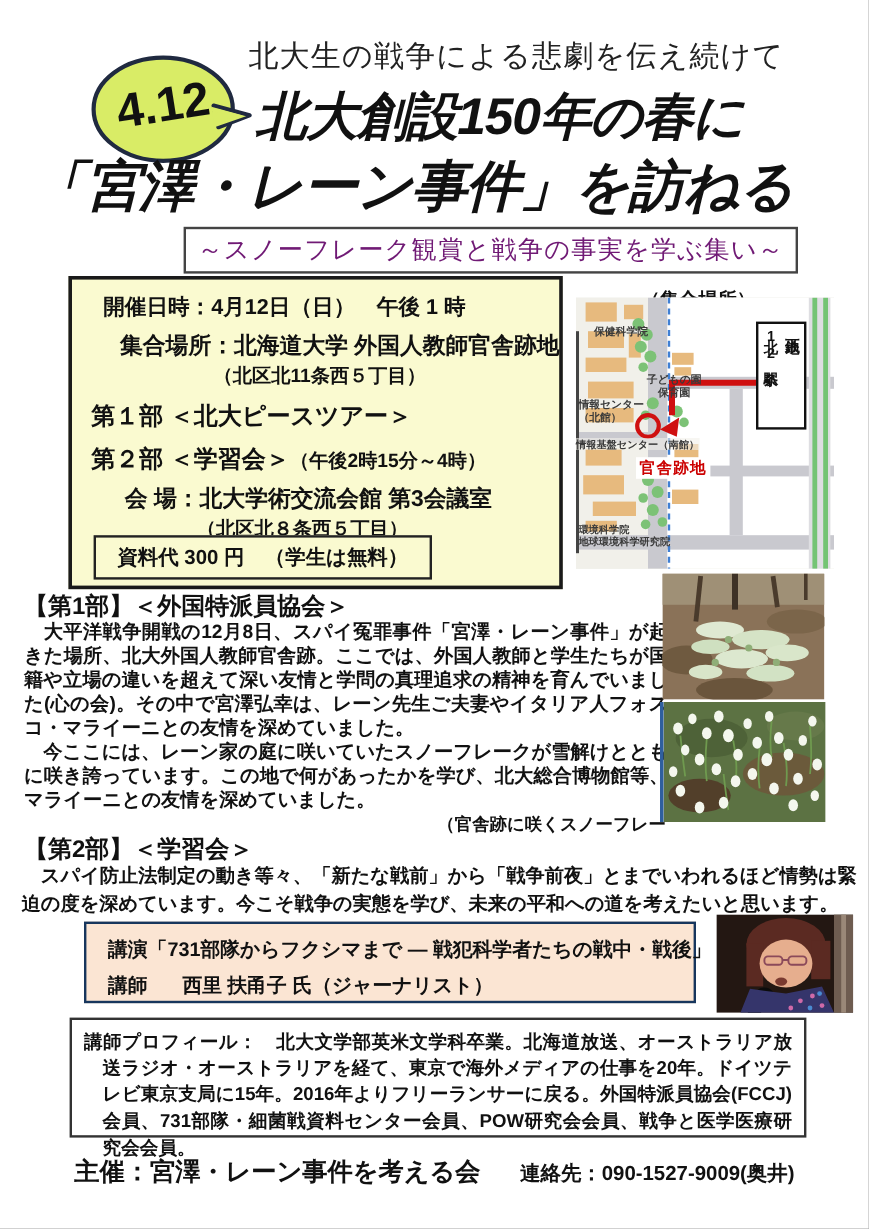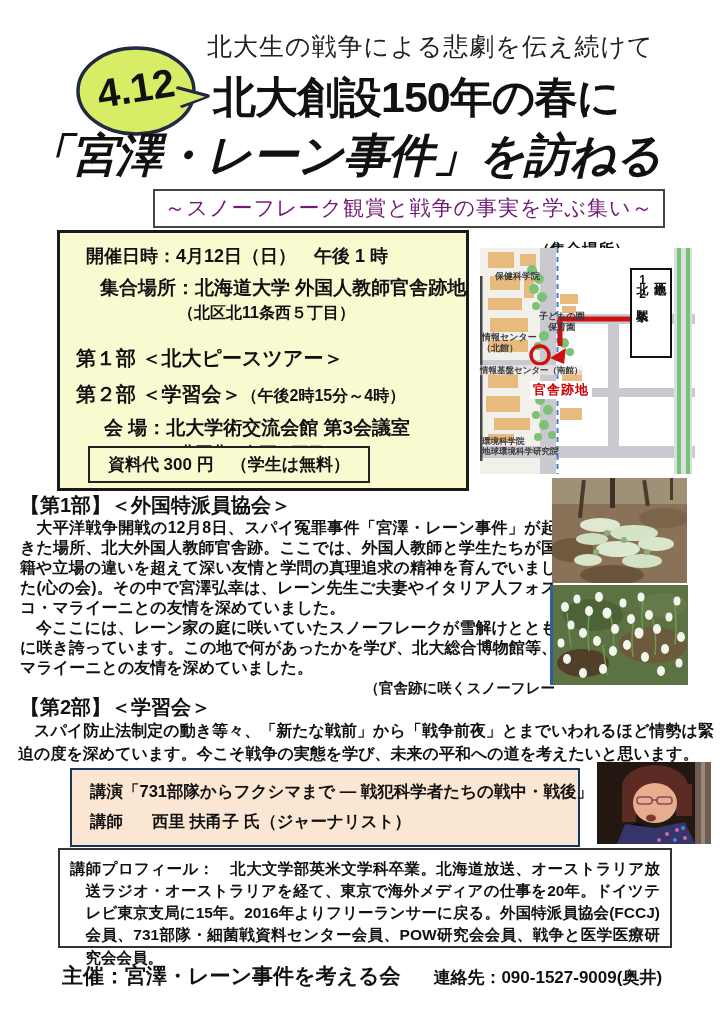--- a/index.html
+++ b/index.html
@@ -6,40 +6,40 @@
   .page{position:relative;width:724px;height:1024px;background:#ffffff;overflow:hidden;
         font-family:"Liberation Sans",sans-serif;color:#111;}
   
   .tagline{position:absolute;left:207px;top:30px;font-family:"Liberation Serif",serif;
            font-size:25px;letter-spacing:1px;color:#222;}
   .bubble{position:absolute;left:74px;top:44px;width:136px;height:100px;}
   .bubble svg{position:absolute;left:0;top:0;}
   .bubble-text{position:absolute;left:0;top:22px;width:124px;text-align:center;
                font-size:40px;font-weight:bold;color:#111;transform:rotate(-9deg);
                font-family:"Liberation Sans",sans-serif;}
-  .title1{position:absolute;left:213px;top:69px;font-size:43px;font-weight:bold;
+  .title1{position:absolute;left:213px;top:69px;font-size:43px;font-weight:bold;font-style:italic;
           letter-spacing:-1px;white-space:nowrap;text-align:right;}
   .title2{position:absolute;left:26px;top:125px;font-size:46px;font-weight:bold;font-style:italic;
           letter-spacing:-1px;white-space:nowrap;}
   .subtitle-box{position:absolute;left:153px;top:189px;width:508px;border:2px solid #444;
                 background:#fff;text-align:center;padding:3px 0 4px 0;}
   .subtitle-box span{font-family:"Liberation Serif",serif;font-size:21px;letter-spacing:1px;color:#701a75;}
   
   .info-box{position:absolute;left:57px;top:230px;width:412px;height:261px;background:#fafad0;
             border:3px solid #1a1a1a;box-sizing:border-box;padding-top:11px;font-weight:bold;}
   .info-box div{white-space:nowrap;}
   .ib1{margin-left:26px;font-size:18px;}
   .ib2{margin-left:40px;font-size:19px;margin-top:7px;}
   .ib3{margin-left:118px;font-size:16px;margin-top:2px;}
-  .ib4{margin-left:16px;font-size:20px;margin-top:21px;}
+  .ib4{margin-left:16px;font-size:20px;margin-top:9px;}
   .ib5{margin-left:16px;font-size:20px;margin-top:9px;}
   .ib5 .sub{font-size:16px;}
   .ib6{margin-left:44px;font-size:19px;margin-top:7px;}
   .ib7{margin-left:104px;font-size:16px;margin-top:2px;}
-  .fee-box{position:absolute;left:88px;top:446px;width:282px;background:#fafad0;border:2px solid #222;
+  .fee-box{position:absolute;left:78px;top:446px;width:282px;background:#fafad0;border:2px solid #222;
            text-align:center;font-size:17px;font-weight:bold;padding:5px 0;box-sizing:border-box;}
   
   .map-caption{position:absolute;left:534px;top:240px;font-size:16px;font-weight:bold;}
   .map{position:absolute;left:480px;top:248px;width:215px;height:226px;background:#f1f0ea;}
   .map svg{position:absolute;left:0;top:0;}
   .map-label{position:absolute;font-size:9px;font-weight:bold;color:#3a3a3a;line-height:1.2;
              white-space:pre-line;}
   .m-health{left:15px;top:23px;}
   .m-kids{left:59px;top:63px;text-align:center;}
   .m-cn{left:2px;top:84px;}
@@ -60,21 +60,21 @@
   .sec-heading{position:absolute;font-size:20px;font-weight:bold;white-space:nowrap;}
   .h-part1{left:20px;top:492px;}
   .h-part2{left:20px;top:694px;}
   .part1-body{position:absolute;left:20px;top:518px;width:537px;font-size:16px;font-weight:bold;
               line-height:20px;text-align:justify;}
   .part1-body p{margin:0;}
   .photo-caption{font-size:14.5px;text-align:right;padding-right:2px;font-weight:bold;}
   .part2-body{position:absolute;left:18px;top:719px;width:696px;font-size:16px;font-weight:bold;
               line-height:23px;text-align:justify;}
   
-  .lecture-box{position:absolute;left:70px;top:768px;width:510px;height:79px;background:#fbe5d3;
+  .lecture-box{position:absolute;left:70px;top:768px;width:510px;height:68px;background:#fbe5d3;
                border:2.5px solid #17365d;box-sizing:border-box;padding:11px 0 0 18px;font-weight:bold;}
   .lec-row{display:flex;font-size:16.5px;white-space:nowrap;}
   .lec-row + .lec-row{margin-top:8px;}
   .lec-label{width:48px;}
   .lec-row2 .lec-value{padding-left:14px;}
   .profile-box{position:absolute;left:58px;top:848px;width:614px;height:100px;border:2px solid #333;
                box-sizing:border-box;background:#fff;padding:8px 10px 0 10px;}
   .profile-box p{margin:0;font-size:15.5px;font-weight:bold;line-height:1.43;
                  padding-left:1em;text-indent:-1em;text-align:justify;}
   .footer{position:absolute;left:0;top:962px;width:724px;display:flex;justify-content:center;

